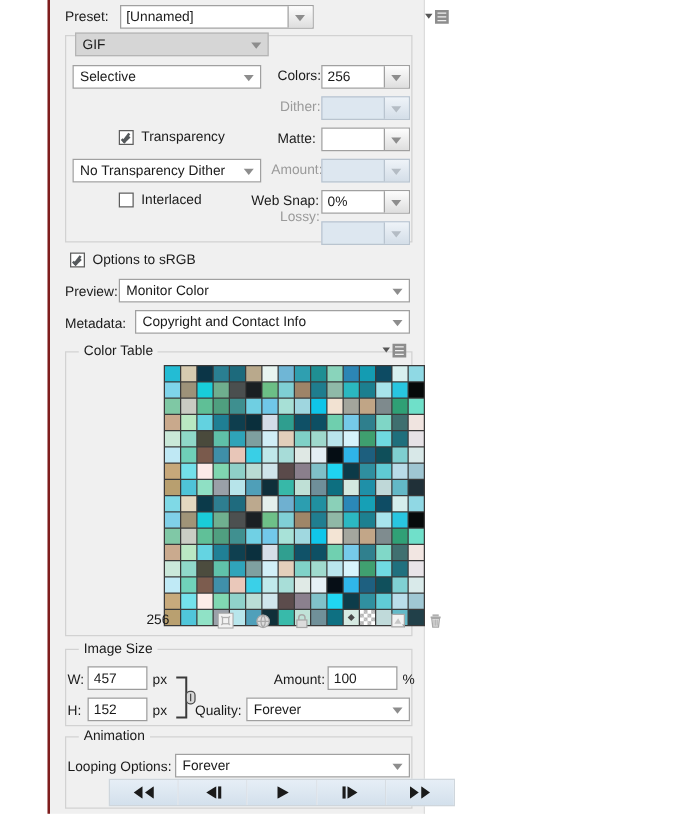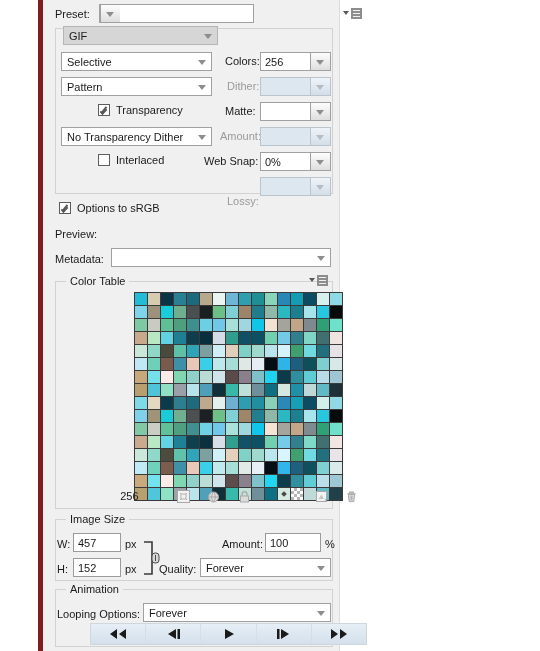--- a/index.html
+++ b/index.html
@@ -5,21 +5,21 @@
   html,body{margin:0;padding:0;background:#ffffff;}
   body{
     width:540px;height:651px;position:relative;overflow:hidden;
     font-family:"Liberation Sans","DejaVu Sans",sans-serif;
     font-size:11px;color:#1a1a1a;
     -webkit-font-smoothing:none;
   }
   
   #panel{
     position:absolute;left:38px;top:0;width:302px;height:651px;
-    background:#f0f0f0;border-left:5px solid #7f1d1d;border-right:1px solid #dcdcdc;
+    background:#f0f0f0;border-left:2px solid #7f1d1d;border-right:1px solid #dcdcdc;
     box-sizing:border-box;
   }
   .row{display:flex;align-items:center;}
   .lbl{color:#1a1a1a;font-size:11px;white-space:nowrap;}
   .lbl.dim{color:#9a9a9a;}
 
   
   .select{
     position:relative;box-sizing:border-box;height:19px;
     border:1px solid #a0a0a0;background:#ffffff;
@@ -162,20 +162,21 @@
   .chain{position:absolute;}
 </style>
 </head>
 <body>
 
 <div id="panel">
 
   <div class="row" style="position:absolute;left:12px;top:4px;width:278px;height:19px;">
     <span class="lbl" style="width:44px;">Preset:</span>
     <div class="combo" style="width:155px;">
+      <span class="val">[Unnamed]</span>
       <span class="btn"></span>
     </div>
   </div>
   <div class="pmenu" style="position:absolute;left:300px;top:8px;">
     <span class="tri"></span>
     <span class="bars">
         <i></i>
         <i></i>
         <i></i>
       </span>
@@ -191,24 +192,20 @@
   <div class="select gray" style="position:absolute;left:20px;top:26px;width:155px;">
     <span>GIF</span>
     <span class="arrow"></span>
   </div>
   <span class="lbl" style="position:absolute;left:182px;top:55px;">Colors:</span>
   <div class="combo" style="position:absolute;left:217px;top:52px;width:71px;">
     <span class="val">256</span>
     <span class="btn"></span>
   </div>
 
-  <div class="select" style="position:absolute;left:18px;top:77px;width:151px;">
-    <span>Pattern</span>
-    <span class="arrow"></span>
-  </div>
   <span class="lbl dim" style="position:absolute;left:184px;top:80px;">Dither:</span>
   <div class="combo disabled" style="position:absolute;left:217px;top:77px;width:71px;">
     <span class="val"></span>
     <span class="btn"></span>
   </div>
 
   <div class="row" style="position:absolute;left:55px;top:103px;height:14px;">
     <span class="cbx on"></span>
     <span class="lbl" style="margin-left:6px;">Transparency</span>
   </div>
@@ -231,35 +228,40 @@
   <div class="row" style="position:absolute;left:55px;top:153px;height:14px;">
     <span class="cbx"></span>
     <span class="lbl" style="margin-left:6px;">Interlaced</span>
   </div>
   <span class="lbl" style="position:absolute;left:161px;top:155px;">Web Snap:</span>
   <div class="combo" style="position:absolute;left:217px;top:152px;width:71px;">
     <span class="val">0%</span>
     <span class="btn"></span>
   </div>
 
-  <span class="lbl dim" style="position:absolute;left:184px;top:195px;">Lossy:</span>
+  <span class="lbl dim" style="position:absolute;left:184px;top:168px;">Lossy:</span>
   <div class="combo disabled" style="position:absolute;left:217px;top:177px;width:71px;">
     <span class="val"></span>
     <span class="btn"></span>
   </div>
 
   <div class="row" style="position:absolute;left:16px;top:201px;height:14px;">
     <span class="cbx on"></span>
     <span class="lbl" style="margin-left:6px;">Options to sRGB</span>
   </div>
 
   <span class="lbl" style="position:absolute;left:12px;top:228px;">Preview:</span>
+  <div class="select" style="position:absolute;left:55px;top:223px;width:233px;">
+    <span>Monitor Color</span>
+    <span class="arrow"></span>
+  </div>
 
   <span class="lbl" style="position:absolute;left:12px;top:253px;">Metadata:</span>
   <div class="select" style="position:absolute;left:68px;top:248px;width:220px;">
+    <span>Copyright and Contact Info</span>
     <span class="arrow"></span>
   </div>
 
   <div class="group" style="left:12px;top:281px;width:278px;height:228px;">
     <span class="gtitle">Color Table</span>
   </div>
   <div class="pmenu" style="position:absolute;left:266px;top:275px;">
     <span class="tri"></span>
     <span class="bars">
         <i></i>

